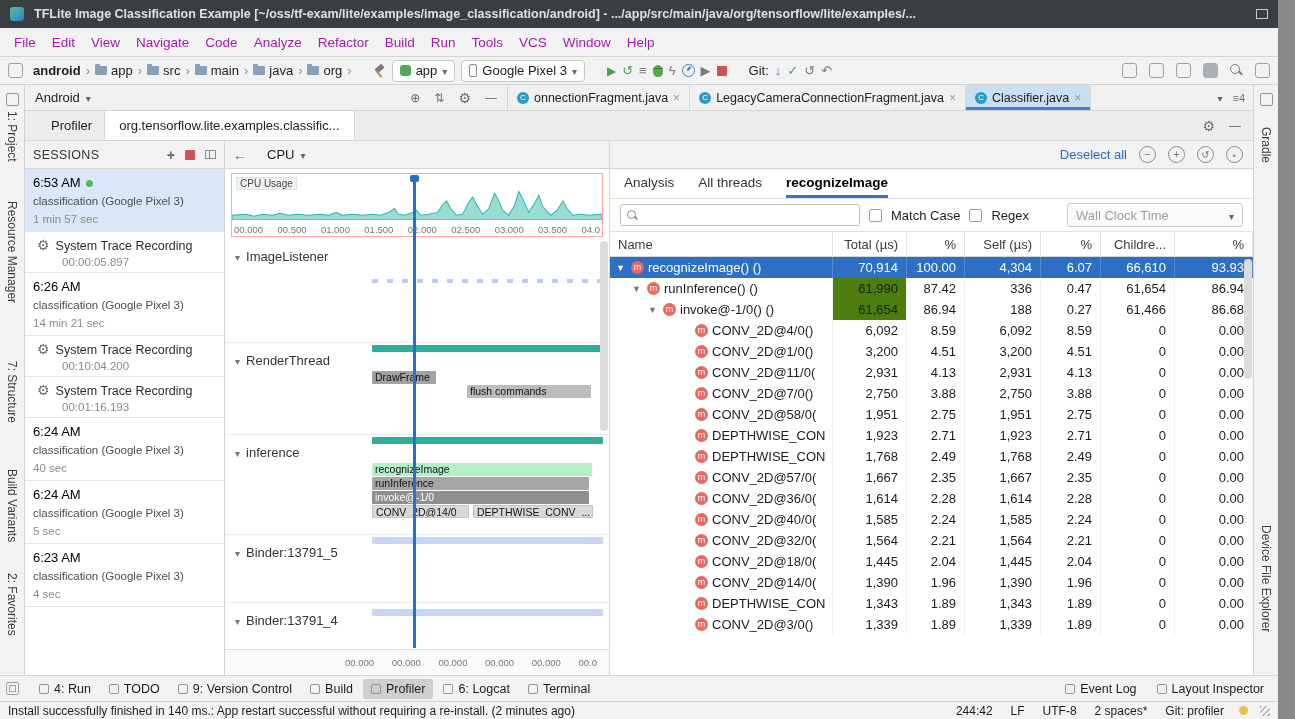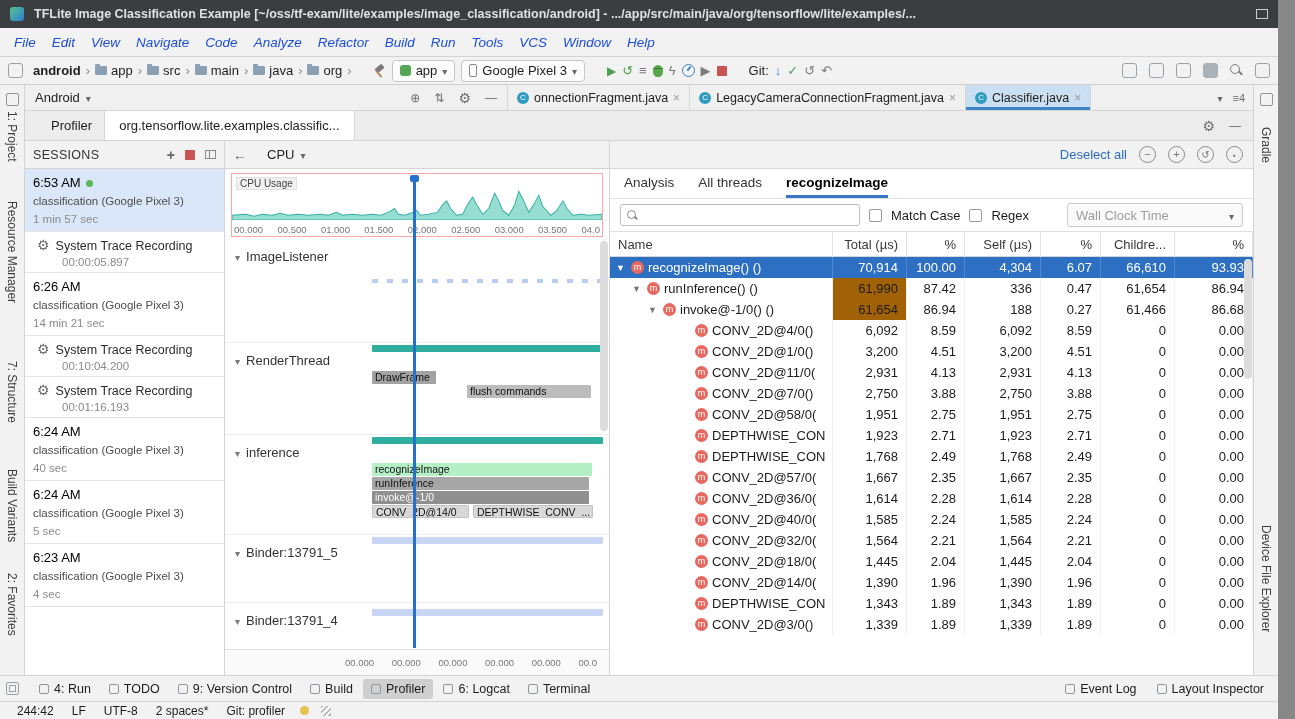--- a/index.html
+++ b/index.html
@@ -8,21 +8,21 @@
   .window{width:1278px;height:719px;background:#fff;display:flex;flex-direction:column;overflow:hidden;position:relative;}
 
   
   .title-bar{height:28px;background:#3b3e40;color:#dfe1e5;display:flex;align-items:center;padding:0 10px;flex:0 0 auto;}
   .app-logo{width:14px;height:14px;border-radius:3px;background:linear-gradient(135deg,#54c392,#2f7dd1);flex:0 0 auto;}
   .title-text{font-weight:bold;font-size:12.5px;margin-left:10px;white-space:nowrap;overflow:hidden;text-overflow:ellipsis;flex:1;}
   .win-ic{width:12px;height:10px;border:1.5px solid #c9cbcd;margin-left:10px;flex:0 0 auto;}
 
   
   .menu-bar{height:29px;background:#f2f2f2;display:flex;align-items:center;padding:0 6px;border-bottom:1px solid #d4d4d4;flex:0 0 auto;}
-  .menu-item{padding:4px 8px;font-size:13.5px;color:#1d4ed8;cursor:default;font-style:italic;}
+  .menu-item{padding:4px 8px;font-size:13.5px;color:#a21caf;cursor:default;}
 
   
   .main-toolbar{height:28px;background:#f2f2f2;border-bottom:1px solid #d0d0d0;display:flex;align-items:center;padding:0 8px;gap:6px;flex:0 0 auto;white-space:nowrap;}
   .tb-ic{width:15px;height:15px;border:1.5px solid #9aa0a6;border-radius:3px;display:inline-block;position:relative;flex:0 0 auto;}
   .tb-ic.filled{background:#aab2b8;border-color:#aab2b8;}
   .crumbs{display:flex;align-items:center;gap:5px;margin-left:4px;}
   .crumb{display:flex;align-items:center;gap:4px;}
   .crumb.first{font-weight:bold;}
   .crumb-sep::before{content:"›";color:#8a8a8a;font-size:13px;}
   .folder-ic{width:12px;height:9px;background:#8aa0b4;border-radius:1px;position:relative;display:inline-block;}
@@ -154,21 +154,21 @@
 
   .tbl{flex:1;display:flex;flex-direction:column;min-height:0;position:relative;}
   .tgrid{display:grid;grid-template-columns:1fr 74px 58px 76px 60px 74px 78px;}
   .tbl-head{height:25px;border-bottom:1px solid #d8d8d8;align-items:center;font-size:13px;color:#3a3a3a;flex:0 0 auto;}
   .th{padding:0 8px;border-right:1px solid #e3e3e3;white-space:nowrap;overflow:hidden;height:100%;display:flex;align-items:center;}
   .th.num{justify-content:flex-end;}
   .tbody{flex:1;overflow:hidden;position:relative;}
   .trow{height:21px;align-items:center;font-size:13px;color:#1c1c1c;}
   .td{padding:0 8px;border-right:1px solid #f0f0f0;white-space:nowrap;overflow:hidden;height:100%;display:flex;align-items:center;}
   .td.num{justify-content:flex-end;}
-  .td.hl{background:#a16207;}
+  .td.hl{background:#4d7c0f;}
   .trow.selected{background:#2d6fc2;color:#fff;}
   .trow.selected .td{border-right-color:rgba(255,255,255,.18);}
   .trow.selected .exp{color:#fff;}
   .name-cell{gap:4px;}
   .exp{width:11px;font-size:9px;color:#777;flex:0 0 auto;}
   .m-ic{width:13px;height:13px;border-radius:50%;background:#e8685f;color:#fff;font-size:9px;line-height:13px;text-align:center;flex:0 0 auto;}
   .d0 .name-cell{padding-left:6px;}
   .d1 .name-cell{padding-left:22px;}
   .d2 .name-cell{padding-left:38px;}
   .d3 .name-cell{padding-left:70px;}
@@ -840,20 +840,21 @@
           <span>Event Log</span>
         </div>
         <div class="bb-item">
           <span class="mini-ic"></span>
           <span>Layout Inspector</span>
         </div>
       </div>
     </div>
 
   <div class="status-bar">
+    <span class="sb-msg">Install successfully finished in 140 ms.: App restart successful without requiring a re-install. (2 minutes ago)</span>
     <span class="sb-item">244:42</span>
     <span class="sb-item">LF</span>
     <span class="sb-item">UTF-8</span>
     <span class="sb-item">2 spaces*</span>
     <span class="sb-item">Git: profiler</span>
     <span class="bell-dot"></span>
     <span class="grip"></span>
   </div>
 </div>
 

